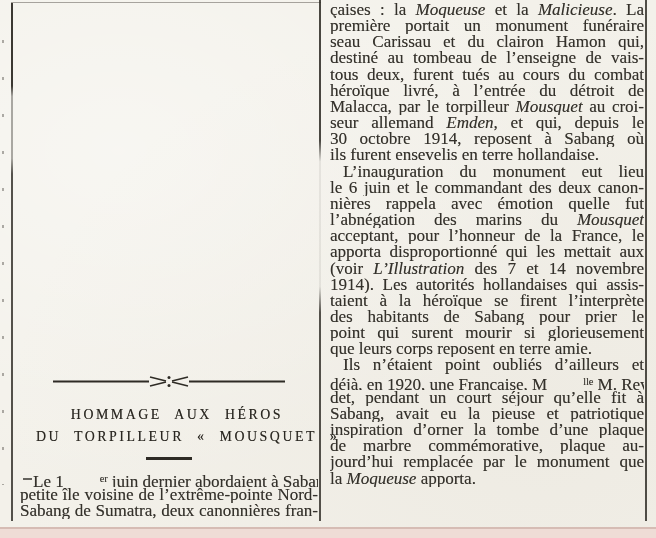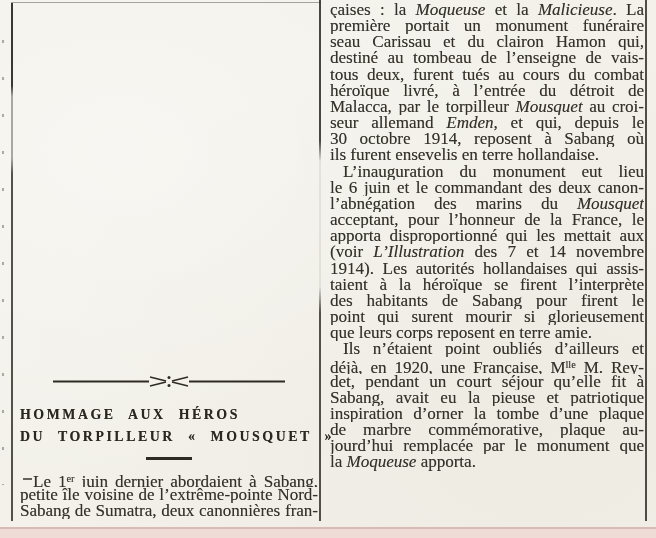--- a/index.html
+++ b/index.html
@@ -37,28 +37,28 @@
   
   .line{
     text-align:justify;text-align-last:justify;text-justify:inter-word;
     white-space:nowrap;overflow:hidden;
     height:16.16px;line-height:16.16px;font-size:17px;
     text-shadow:.2px .2px .5px rgba(52,49,43,.45);
   }
   .line.no-j{text-align-last:left;}
   .line.indent{text-indent:13px;}
   .line i{font-style:italic;}
-  .line sup{font-size:.6em;vertical-align:.45em;letter-spacing:0;}
+  .line sup{font-size:.6em;vertical-align:.45em;letter-spacing:0;padding-left:36px;}
   
   .col-right{position:absolute;left:330px;top:2px;width:314px;}
   .col-left{position:absolute;left:20px;top:374px;width:298px;}
   .fleuron{display:block;margin:0 auto;}
   .headline{
-    margin:15px 0 0 0;
-    font-family:"Liberation Serif","DejaVu Serif",serif;font-weight:bold;
+    margin:15px 0 0 16px;text-align:center;
+    font-family:"Liberation Serif","DejaVu Serif",serif;font-weight:normal;
     font-size:13.8px;line-height:22.2px;letter-spacing:2.6px;word-spacing:7px;
     color:#2a2721;white-space:nowrap;
     text-shadow:.2px .2px .4px rgba(42,39,33,.5);
   }
   .short-rule{width:46px;height:2.4px;background:#2e2b25;margin:9px auto 0 auto;}
   .col-left .para{margin-top:11px;}
   .col-left .line{height:16.2px;line-height:16.2px;}
   .artifact{position:absolute;left:23px;top:478px;width:9px;height:2px;
     background:rgba(40,38,33,.7);}
 </style>
@@ -109,27 +109,28 @@
         <div class="line">tous deux, furent tués au cours du combat</div>
         <div class="line">héroïque livré, à l’entrée du détroit de</div>
         <div class="line">Malacca, par le torpilleur <i>Mousquet</i> au croi-</div>
         <div class="line">seur allemand <i>Emden</i>, et qui, depuis le</div>
         <div class="line">30 octobre 1914, reposent à Sabang où</div>
         <div class="line no-j">ils furent ensevelis en terre hollandaise.</div>
       </div>
     <div class="para">
         <div class="line indent">L’inauguration du monument eut lieu</div>
         <div class="line">le 6 juin et le commandant des deux canon-</div>
+        <div class="line">nières rappela avec émotion quelle fut</div>
         <div class="line">l’abnégation des marins du <i>Mousquet</i></div>
         <div class="line">acceptant, pour l’honneur de la France, le</div>
         <div class="line">apporta disproportionné qui les mettait aux</div>
         <div class="line">(voir <i>L’Illustration</i> des 7 et 14 novembre</div>
         <div class="line">1914). Les autorités hollandaises qui assis-</div>
         <div class="line">taient à la héroïque se firent l’interprète</div>
-        <div class="line">des habitants de Sabang pour firent le</div>
+        <div class="line">des habitants de Sabang pour prier le</div>
         <div class="line">point qui surent mourir si glorieusement</div>
         <div class="line no-j">que leurs corps reposent en terre amie.</div>
       </div>
     <div class="para">
         <div class="line indent">Ils n’étaient point oubliés d’ailleurs et</div>
         <div class="line">déjà, en 1920, une Française, M<sup>lle</sup> M. Rey-</div>
         <div class="line">det, pendant un court séjour qu’elle fit à</div>
         <div class="line">Sabang, avait eu la pieuse et patriotique</div>
         <div class="line">inspiration d’orner la tombe d’une plaque</div>
         <div class="line">de marbre commémorative, plaque au-</div>

